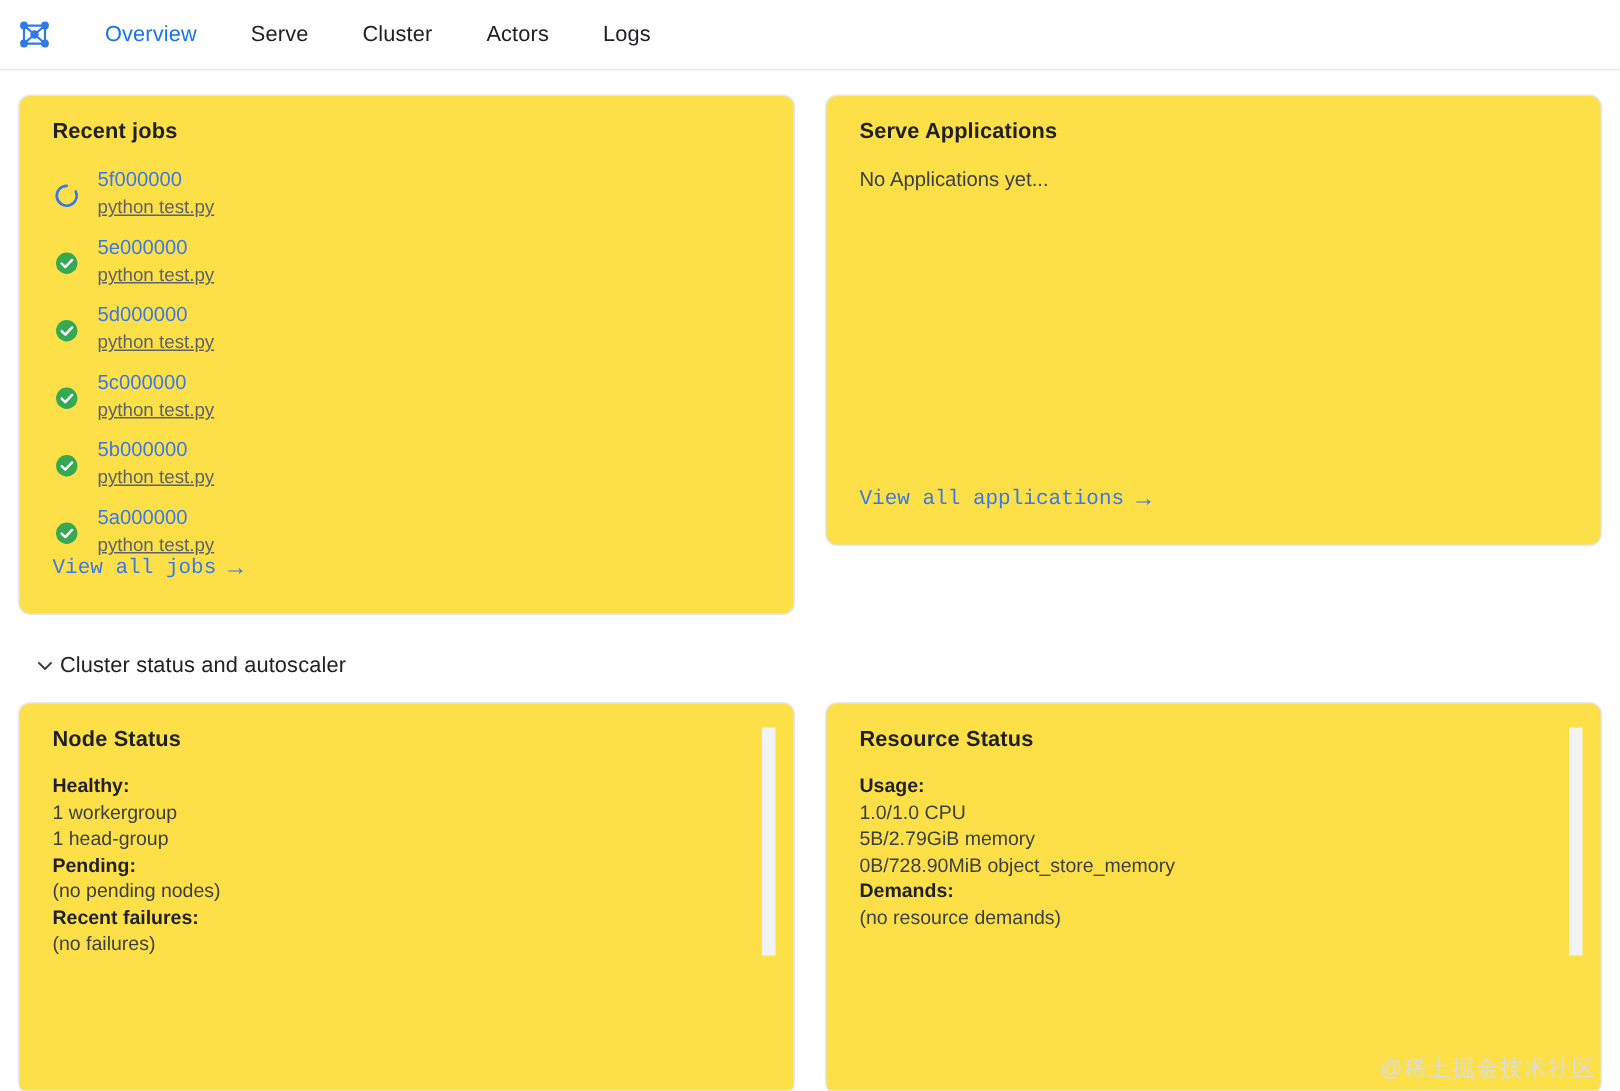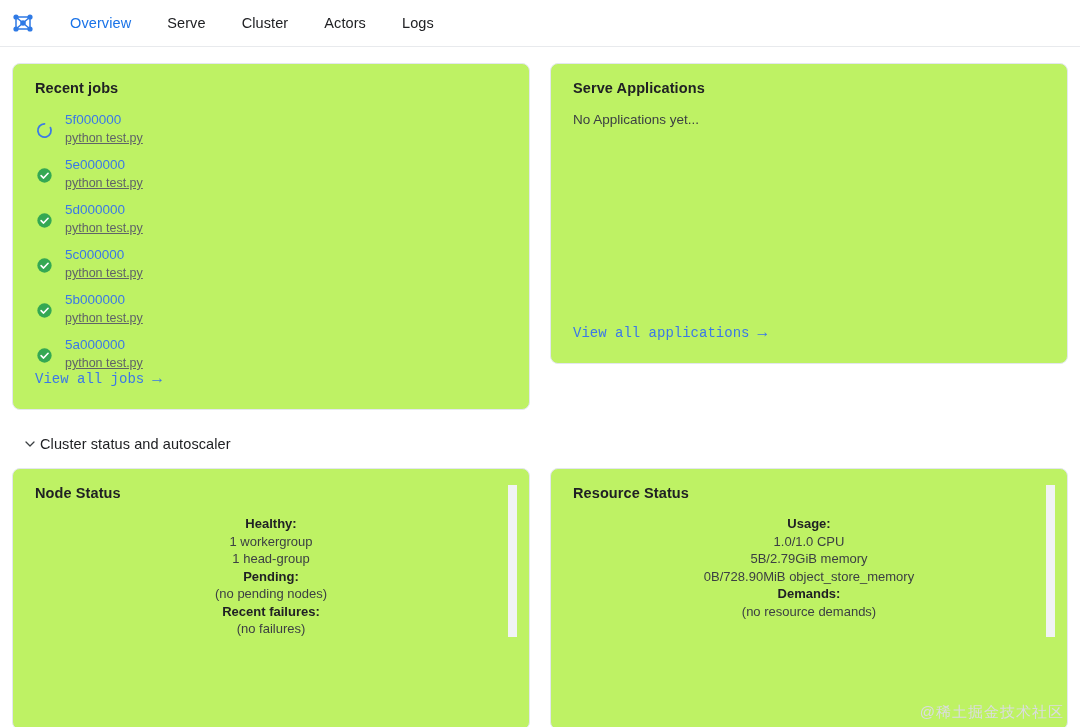--- a/index.html
+++ b/index.html
@@ -49,21 +49,21 @@
   .content { position: relative; padding: 0; }
 
   .row {
     display: flex;
     gap: 20px;
     padding: 0 12px;
   }
   .row.top { margin-top: 16px; }
 
   .card {
-    background: #bef264;
+    background: #fde047;
     border: 1px solid #e3e7ee;
     border-radius: 8px;
     position: relative;
     flex: 1 1 0;
     min-width: 0;
   }
   .card.jobs-card { height: 347px; padding: 16px 22px 0 22px; }
   .card.serve-card { height: 301px; padding: 16px 22px 0 22px; }
   .card.status-card { height: 262px; padding: 16px 22px 0 22px; overflow: hidden; }
 
@@ -152,21 +152,21 @@
     margin-left: 8px;
   }
   .section-title {
     font-size: 14.5px;
     font-weight: 400;
     color: #202124;
     letter-spacing: 0.1px;
   }
 
   
-  .status-body { font-size: 13px; line-height: 17.5px; color: #3c4043; text-align: center; }
+  .status-body { font-size: 13px; line-height: 17.5px; color: #3c4043; }
   .status-label { font-weight: 700; color: #202124; }
   .status-value { color: #3c4043; }
 
   .fake-scrollbar {
     position: absolute;
     top: 16px;
     right: 12px;
     width: 9px;
     height: 152px;
     background: #f1f3f4;

